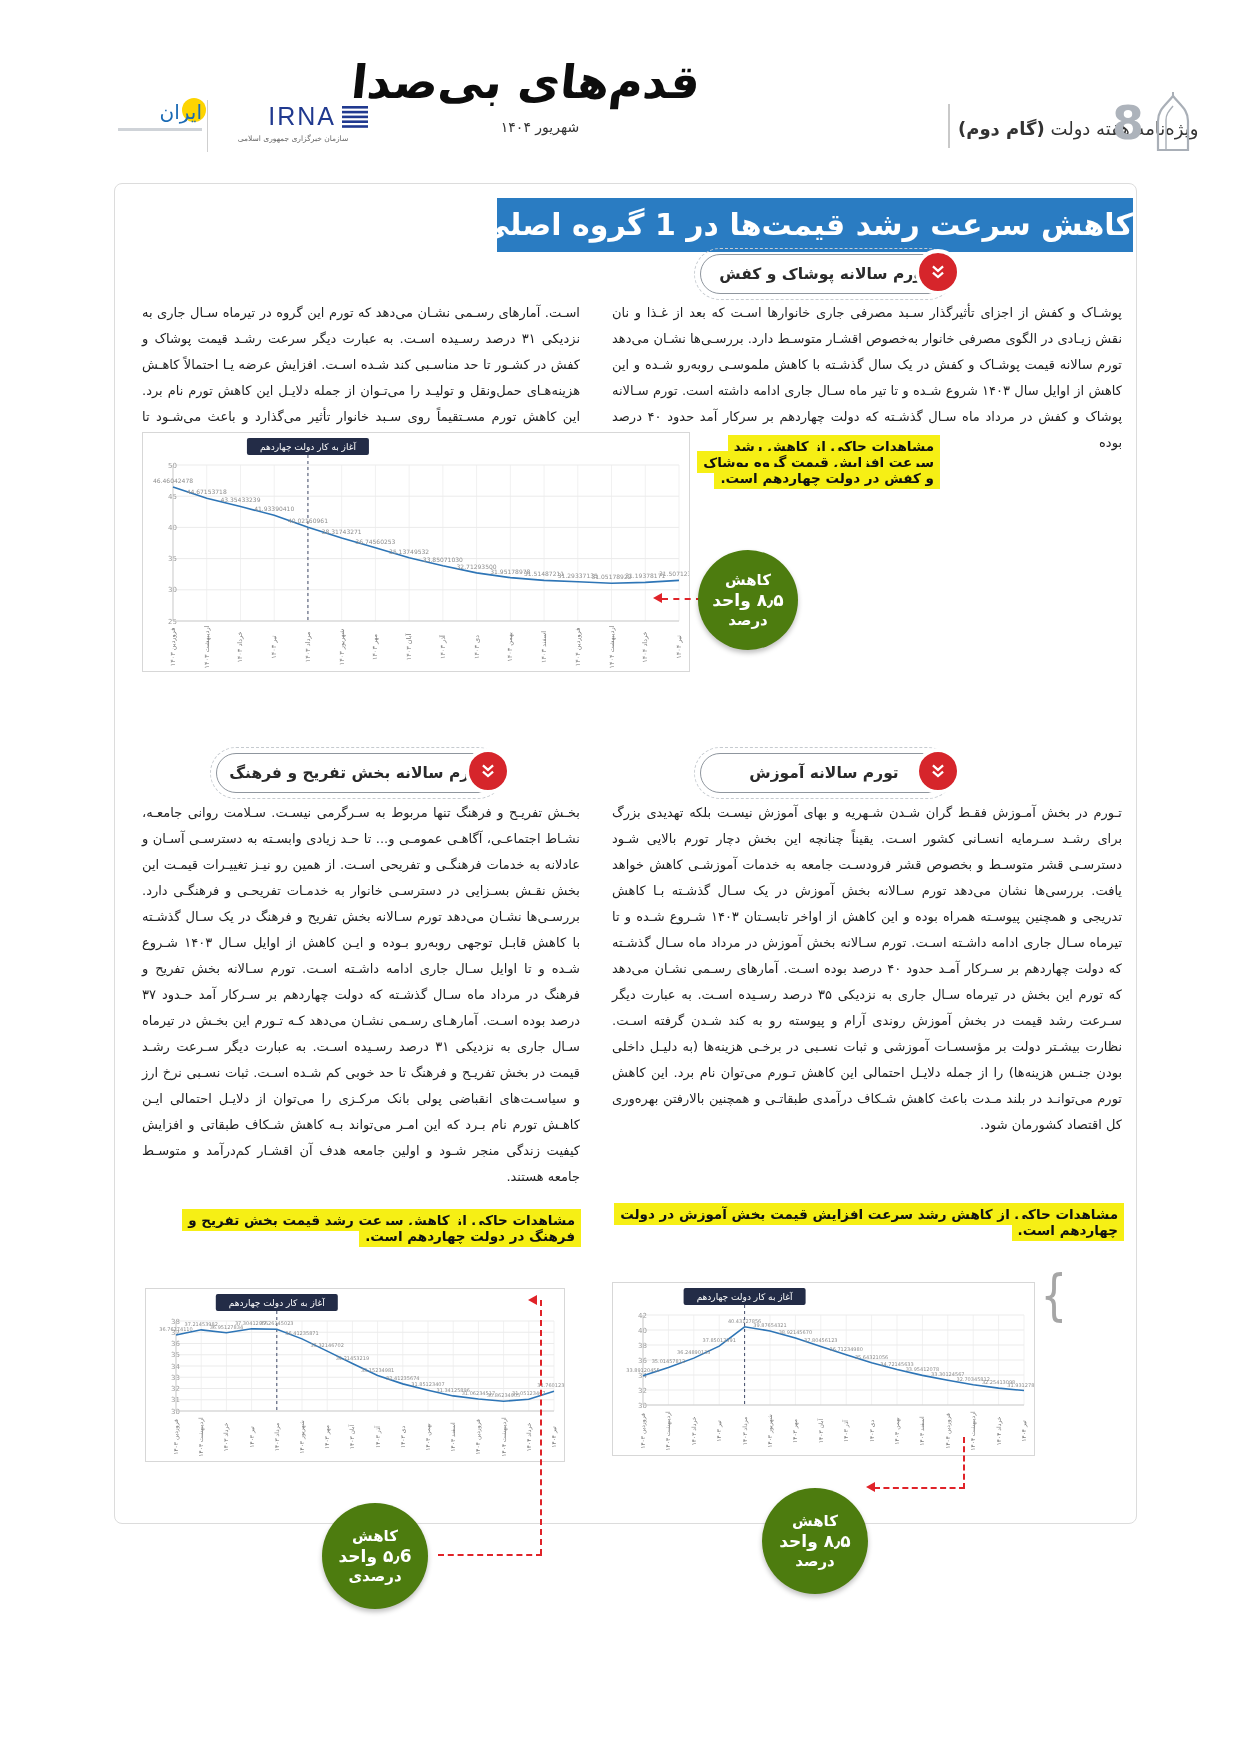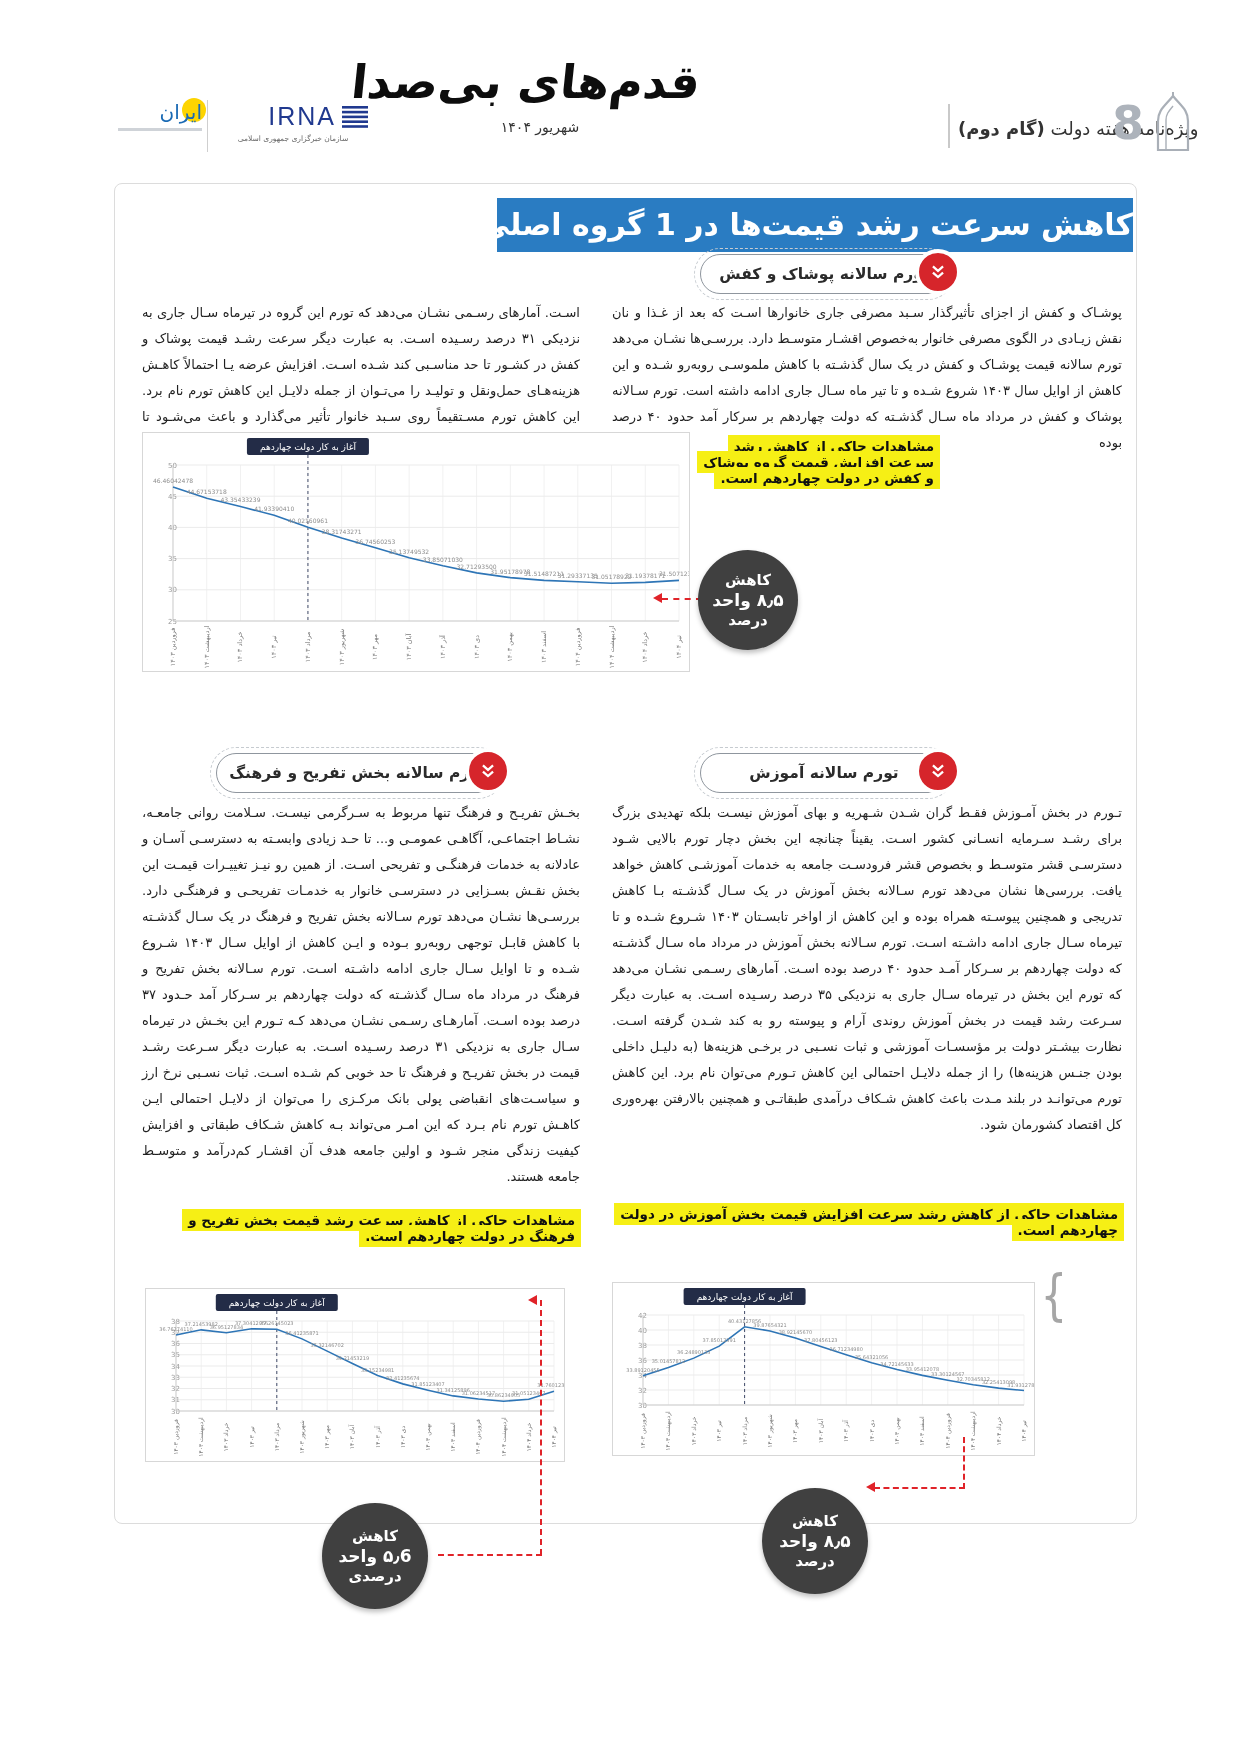--- a/index.html
+++ b/index.html
@@ -36,21 +36,21 @@
 
   
   .note{position:absolute;font-size:13.5px;font-weight:bold;line-height:16px;text-align:right;color:#101010}
   .note .hl{background:#f6ef15;padding:3px 6px;-webkit-box-decoration-break:clone;box-decoration-break:clone}
 
   
   .chartbox{position:absolute;background:#fff;border:1px solid #d7d7d7}
   .chartbox svg{display:block}
 
   
-  .badge{position:absolute;border-radius:50%;background:#404040;color:#fff;display:flex;flex-direction:column;align-items:center;justify-content:center;gap:1px;box-shadow:0 3px 5px rgba(0,0,0,.25)}
+  .badge{position:absolute;border-radius:50%;background:#4d7c0f;color:#fff;display:flex;flex-direction:column;align-items:center;justify-content:center;gap:1px;box-shadow:0 3px 5px rgba(0,0,0,.25)}
   .badge .b1,.badge .b3{font-size:15px;font-weight:bold}
   .badge .b2{font-size:17px;font-weight:bold}
 
   
   .dashv{position:absolute;width:0;border-left:2px dashed #e02329}
   .dashh{position:absolute;height:0;border-top:2px dashed #e02329}
   .arrow-left{position:absolute;width:0;height:0;border-top:5px solid transparent;border-bottom:5px solid transparent;border-right:9px solid #e02329}
   .brace{position:absolute;font-size:56px;color:#a6a6a6;transform:scaleX(.75)}
 </style>
 </head>

